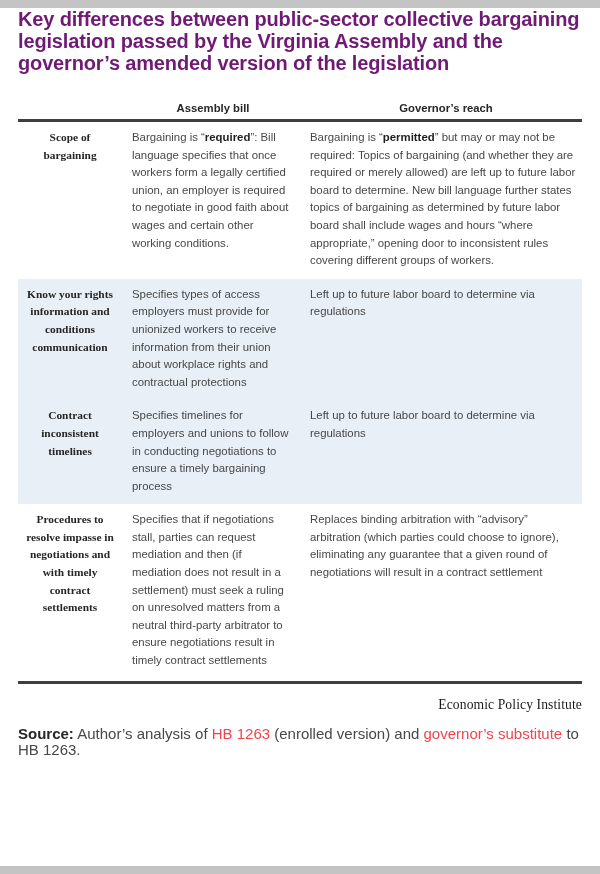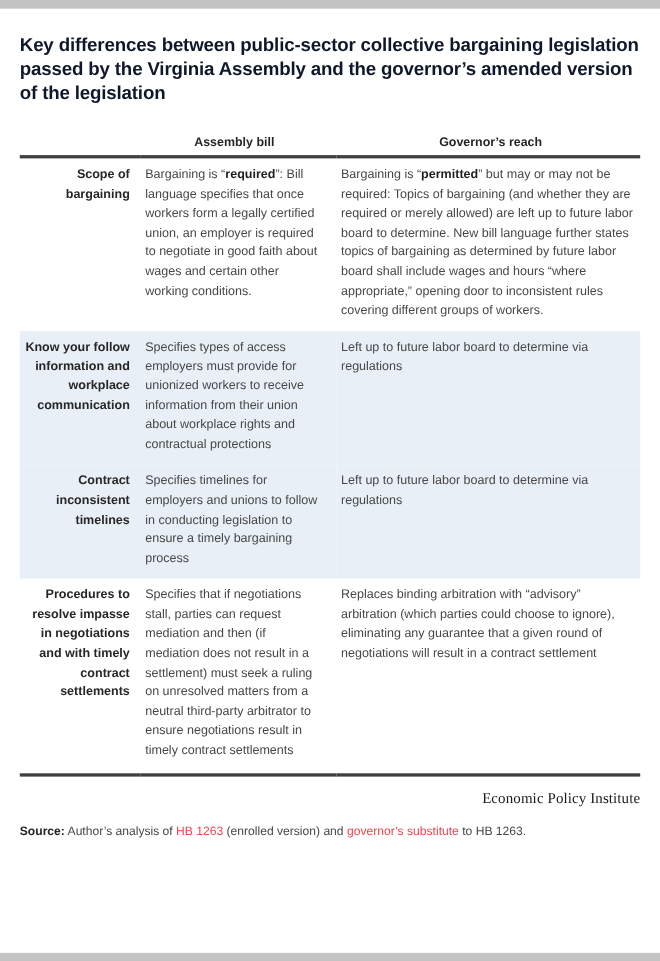--- a/index.html
+++ b/index.html
@@ -31,25 +31,24 @@
     left: 0;
     width: 600px;
     height: 858px;
     background: #ffffff;
     box-sizing: border-box;
     padding: 0 18px;
   }
 
   .fig-title {
     margin: 0;
-    padding-top: 22px;
-    font-size: 17px;
+    font-size: 20px;
     line-height: 22px;
     font-weight: bold;
-    color: #0f172a;
+    color: #701a75;
     letter-spacing: -0.15px;
   }
 
   table.cmp {
     width: 564px;
     border-collapse: collapse;
     margin-top: 28px;
     table-layout: fixed;
   }
   table.cmp col.c1 { width: 110px; }
@@ -74,23 +73,24 @@
   table.cmp tbody td {
     font-size: 11.4px;
     line-height: 17.6px;
     color: #474747;
     vertical-align: top;
     padding: 7px 10px 9px 0;
   }
   table.cmp tbody td.lbl {
     font-weight: bold;
     color: #262626;
-    text-align: right;
+    text-align: center;
     padding-right: 10px;
     padding-left: 4px;
+    font-family: Liberation Serif, serif;
   }
   table.cmp tbody td.colb {
     padding-left: 4px;
     padding-right: 16px;
   }
   table.cmp tbody td.colc {
     padding-left: 4px;
     padding-right: 6px;
   }
   table.cmp tbody tr.shaded td {
@@ -110,21 +110,21 @@
   .logo {
     font-family: "Liberation Serif", serif;
     font-weight: normal;
     font-size: 13.6px;
     color: #1a1a1a;
     letter-spacing: 0.1px;
   }
   .source {
     width: 564px;
     margin-top: 13px;
-    font-size: 11px;
+    font-size: 15px;
     line-height: 16px;
     color: #474747;
   }
   .source .lead { font-weight: bold; color: #262626; }
   .source .lnk { color: #ef4550; }
 </style>
 </head>
 <body>
 
 <div class="edge-bar top"></div>
@@ -147,27 +147,27 @@
         <th class="h3">Governor’s reach</th>
       </tr>
     </thead>
     <tbody id="tbody">
         <tr>
           <td class="lbl">Scope of bargaining</td>
           <td class="colb"><span>Bargaining is “</span><b>required</b><span>”: Bill language specifies that once workers form a legally certified union, an employer is required to negotiate in good faith about wages and certain other working conditions.</span></td>
           <td class="colc"><span>Bargaining is “</span><b>permitted</b><span>” but may or may not be required: Topics of bargaining (and whether they are required or merely allowed) are left up to future labor board to determine. New bill language further states topics of bargaining as determined by future labor board shall include wages and hours “where appropriate,” opening door to inconsistent rules covering different groups of workers.</span></td>
         </tr>
         <tr class="shaded">
-          <td class="lbl">Know your follow information and workplace communication</td>
+          <td class="lbl">Know your rights information and conditions communication</td>
           <td class="colb"><span>Specifies types of access employers must provide for unionized workers to receive information from their union about workplace rights and contractual protections</span></td>
           <td class="colc"><span>Left up to future labor board to determine via regulations</span></td>
         </tr>
         <tr class="shaded">
           <td class="lbl">Contract inconsistent timelines</td>
-          <td class="colb"><span>Specifies timelines for employers and unions to follow in conducting legislation to ensure a timely bargaining process</span></td>
+          <td class="colb"><span>Specifies timelines for employers and unions to follow in conducting negotiations to ensure a timely bargaining process</span></td>
           <td class="colc"><span>Left up to future labor board to determine via regulations</span></td>
         </tr>
         <tr>
           <td class="lbl">Procedures to resolve impasse in negotiations and with timely contract settlements</td>
           <td class="colb"><span>Specifies that if negotiations stall, parties can request mediation and then (if mediation does not result in a settlement) must seek a ruling on unresolved matters from a neutral third-party arbitrator to ensure negotiations result in timely contract settlements</span></td>
           <td class="colc"><span>Replaces binding arbitration with “advisory” arbitration (which parties could choose to ignore), eliminating any guarantee that a given round of negotiations will result in a contract settlement</span></td>
         </tr>
       </tbody>
   </table>
 

